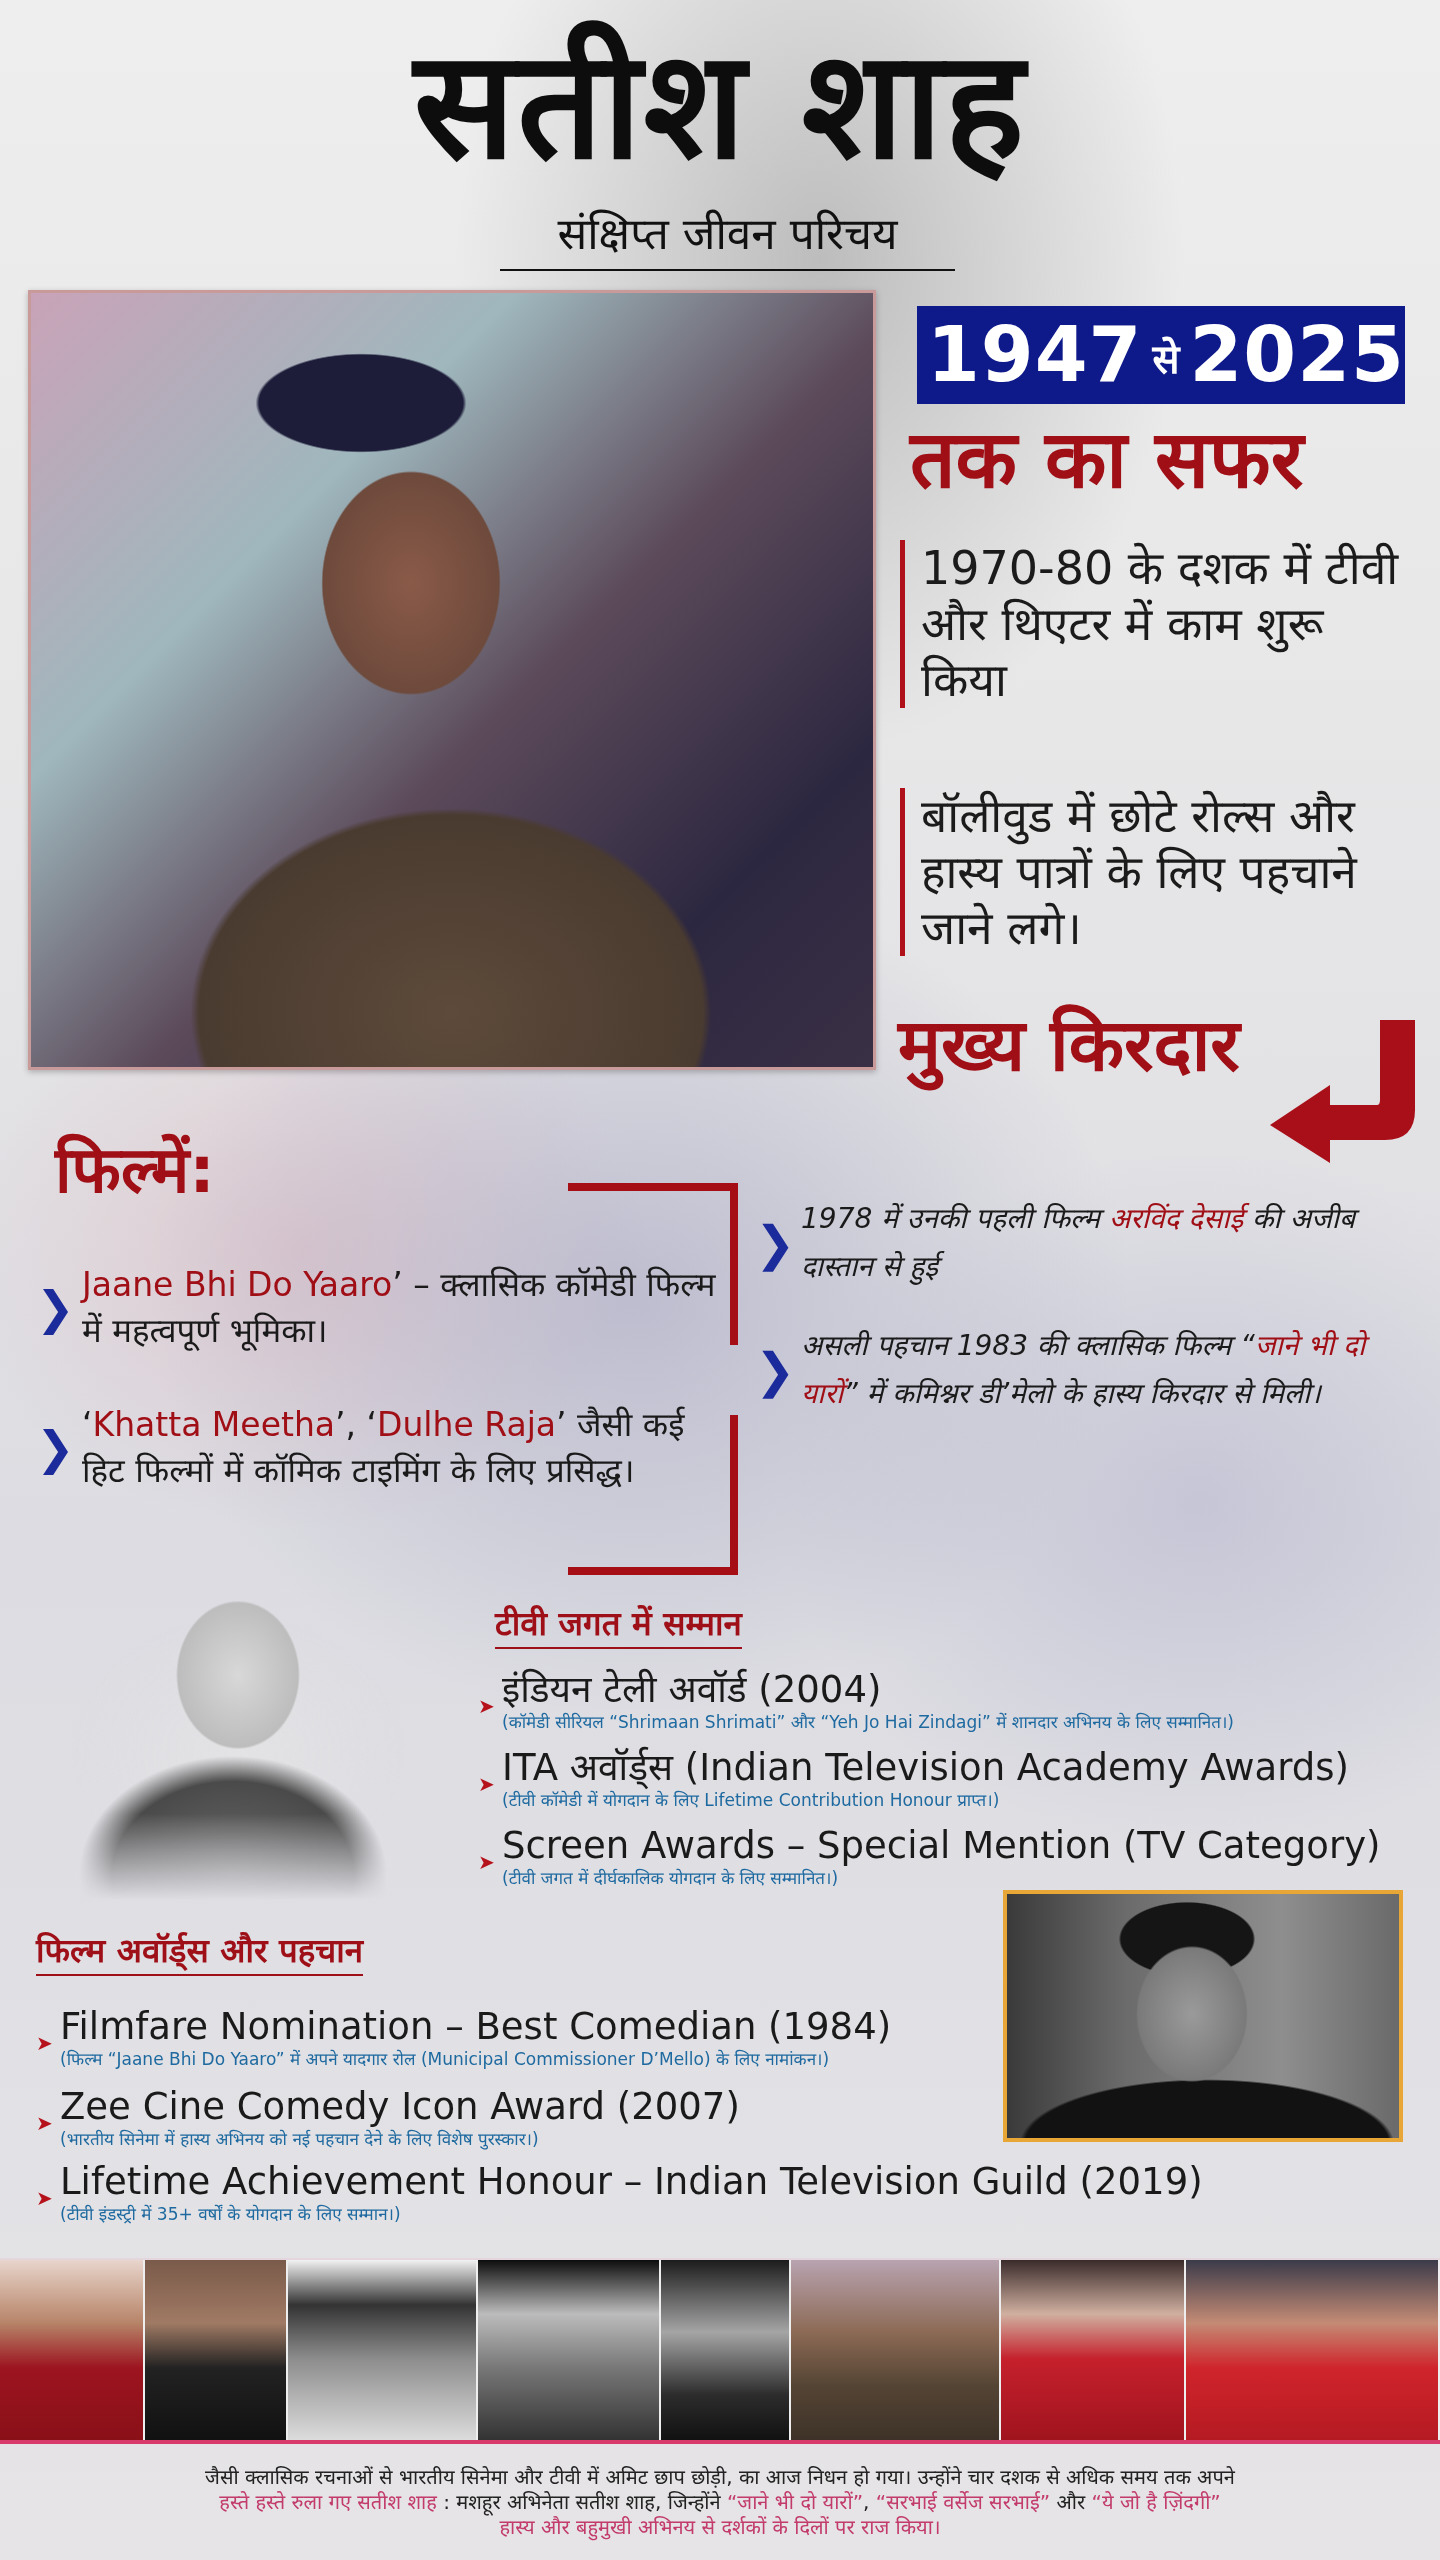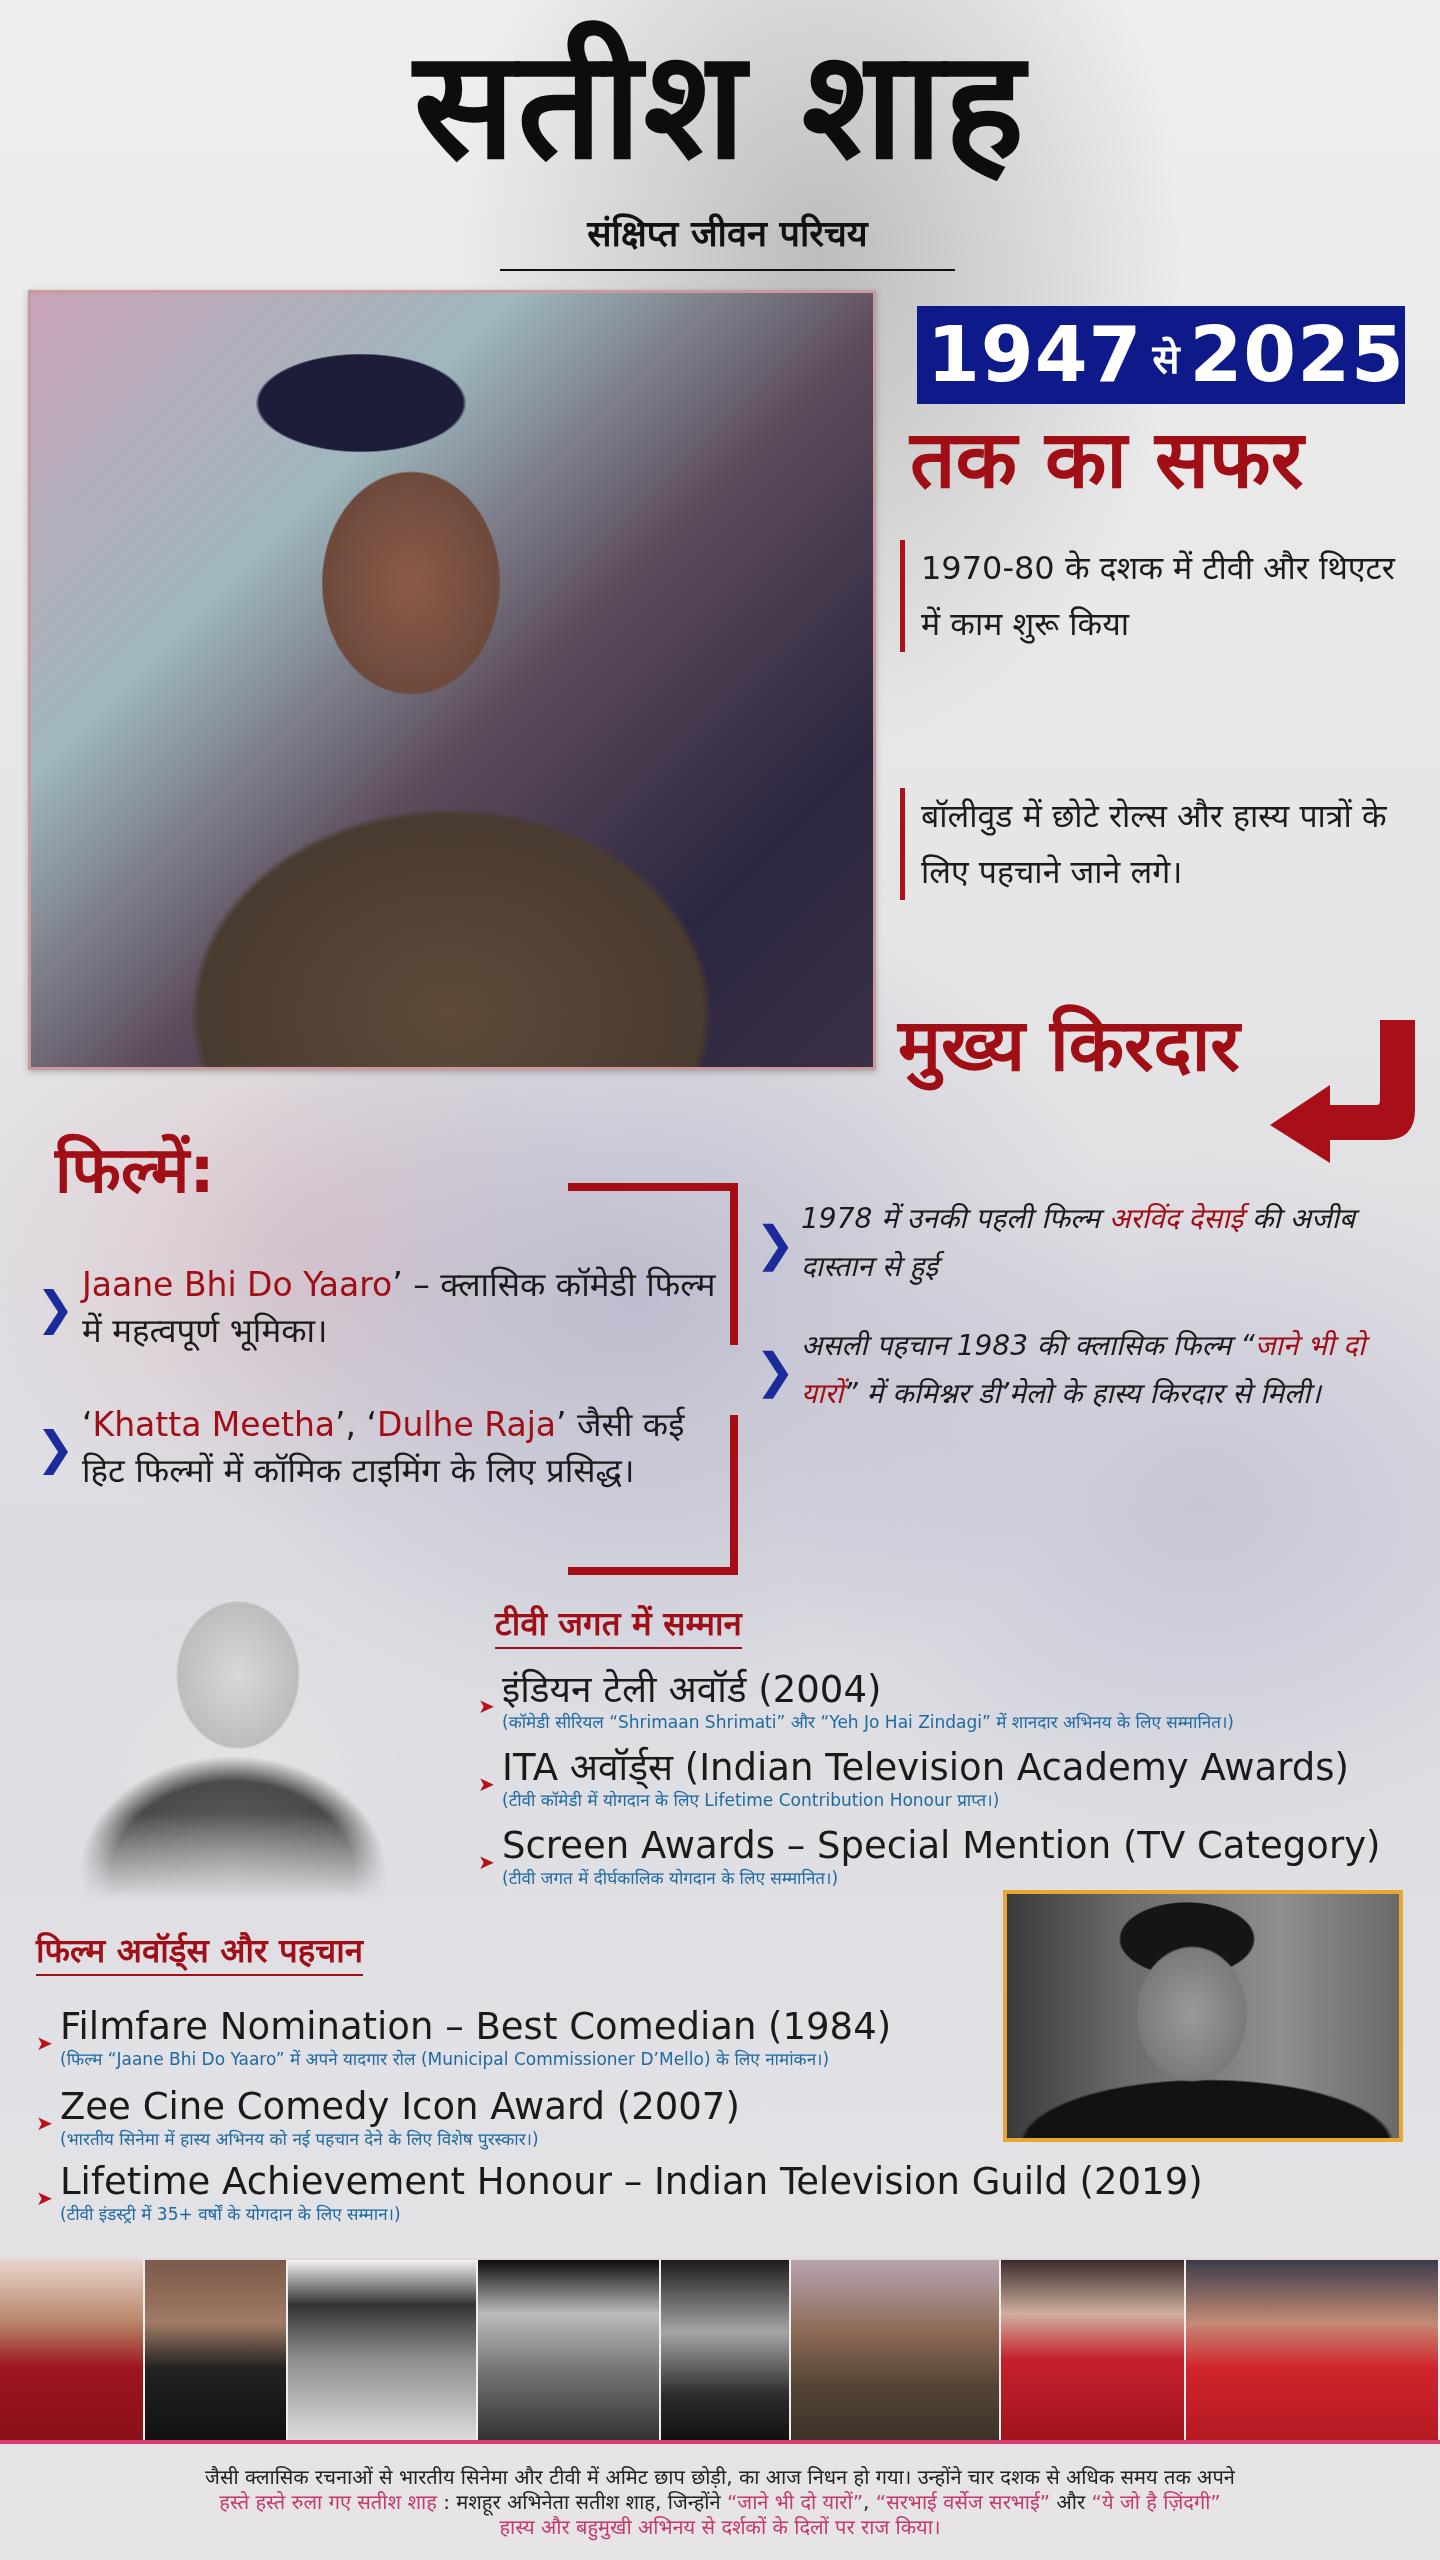--- a/index.html
+++ b/index.html
@@ -18,21 +18,21 @@
   .abs { position: absolute; }
 
   
   .title {
     left: 0; width: 1440px; top: 20px; text-align: center;
     font-family: "DejaVu Sans", sans-serif; font-weight: 900;
     font-size: 150px; line-height: 170px; color: #0d0d0d; letter-spacing: 2px;
   }
   .subtitle {
     left: 500px; width: 455px; top: 205px; text-align: center;
-    font-weight: 700; font-size: 36px; line-height: 58px; color: #111;
+    font-weight: 400; font-size: 44px; line-height: 58px; color: #111;
     border-bottom: 2px solid #111; padding-bottom: 6px;
   }
 
   
   .main-photo {
     left: 28px; top: 290px; width: 848px; height: 780px;
     border: 3px solid #c99a9a;
     background:
       radial-gradient(ellipse 160px 200px at 380px 290px, #8a5a48 0%, #6e4a3c 55%, rgba(0,0,0,0) 56%),
       radial-gradient(ellipse 170px 80px at 330px 110px, #1d1d3a 0%, #1d1d3a 60%, rgba(0,0,0,0) 62%),
@@ -50,21 +50,21 @@
   .year-banner .yr { font-size: 76px; line-height: 90px; letter-spacing: 1px; }
   .year-banner .se { font-size: 40px; line-height: 90px; padding-top: 8px; }
   .journey {
     left: 910px; top: 410px; width: 510px; text-align: left;
     font-weight: 900; font-size: 80px; line-height: 100px; color: #a00e16;
   }
 
   
   .blurb {
     left: 900px; width: 520px; border-left: 5px solid #b0101a;
-    padding-left: 16px; font-size: 32px; line-height: 56px; color: #1b1b1b;
+    padding-left: 16px; font-size: 46px; line-height: 56px; color: #1b1b1b;
   }
   .blurb1 { top: 540px; }
   .blurb2 { top: 788px; }
 
   
   .main-roles {
     left: 898px; top: 1000px; font-weight: 900; font-size: 72px;
     line-height: 90px; color: #a00e16;
   }
   .roles-arrow { left: 1265px; top: 1015px; width: 160px; height: 150px; }

